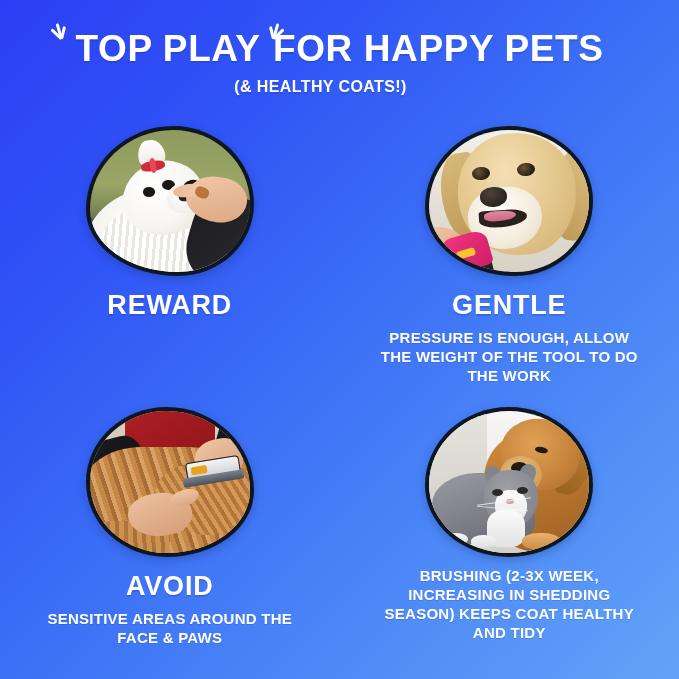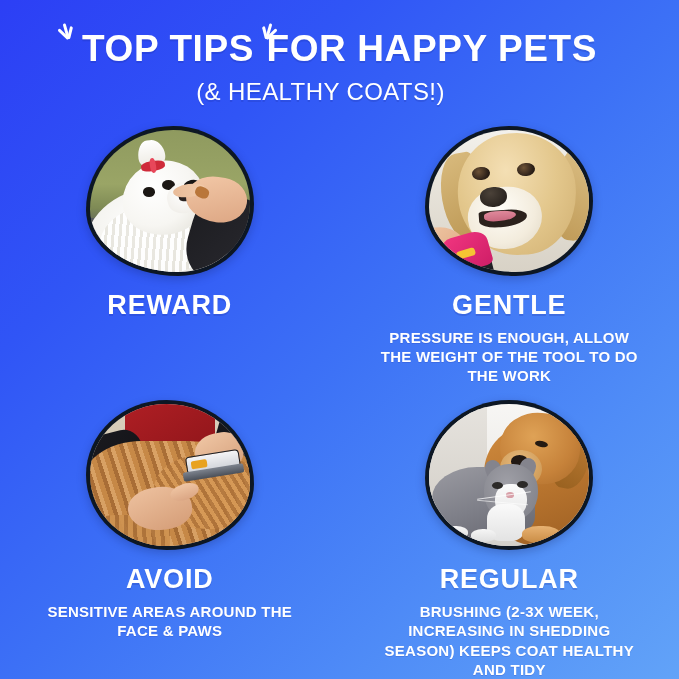--- a/index.html
+++ b/index.html
@@ -77,22 +77,22 @@
   .sparkle.right i:nth-child(2){ height:16px; transform:rotate(16deg); }
   .sparkle.right i:nth-child(3){ height:14px; transform:rotate(46deg); }
 
   .subtitle {
     position:absolute;
     top:78px; left:0; right:0;
     text-align:center;
     padding-right:38px;
   }
   .subtitle span {
-    font-size:24px;
-    font-weight:normal;
+    font-size:16px;
+    font-weight:bold;
     letter-spacing:0.4px;
     color:#ffffff;
     text-shadow:0 2px 0 rgba(25,40,150,0.20);
   }
 
   
   .grid {
     position:absolute;
     top:118px; left:0;
     width:679px; height:561px;
@@ -515,21 +515,21 @@
 
 <div class="header">
 
   <div class="title-row">
     <span class="title-wrap">
       <span class="sparkle left">
         <i></i>
           <i></i>
           <i></i>
       </span>
-      <span class="title-text">TOP TIPS</span>
+      <span class="title-text">TOP PLAY</span>
       <span class="sparkle right">
         <i></i>
           <i></i>
           <i></i>
       </span>
     </span>
     <span class="title-text" style="margin-left:8px">FOR HAPPY PETS</span>
   </div>
 
   <div class="subtitle">
@@ -633,17 +633,16 @@
           <div class="sh catnose"></div>
           <div class="sh whisk"></div>
           <div class="sh whisk2"></div>
           <div class="sh catchest"></div>
           <div class="sh paw paw1"></div>
           <div class="sh paw paw2"></div>
           <div class="sh dogpaw"></div>
         </div>
       </div>
     </div>
-    <div class="tip-title">REGULAR</div>
     <div class="tip-desc">BRUSHING (2-3X WEEK, INCREASING IN SHEDDING SEASON) KEEPS COAT HEALTHY AND TIDY</div>
   </div>
 
 </div>
 
 </body></html>

